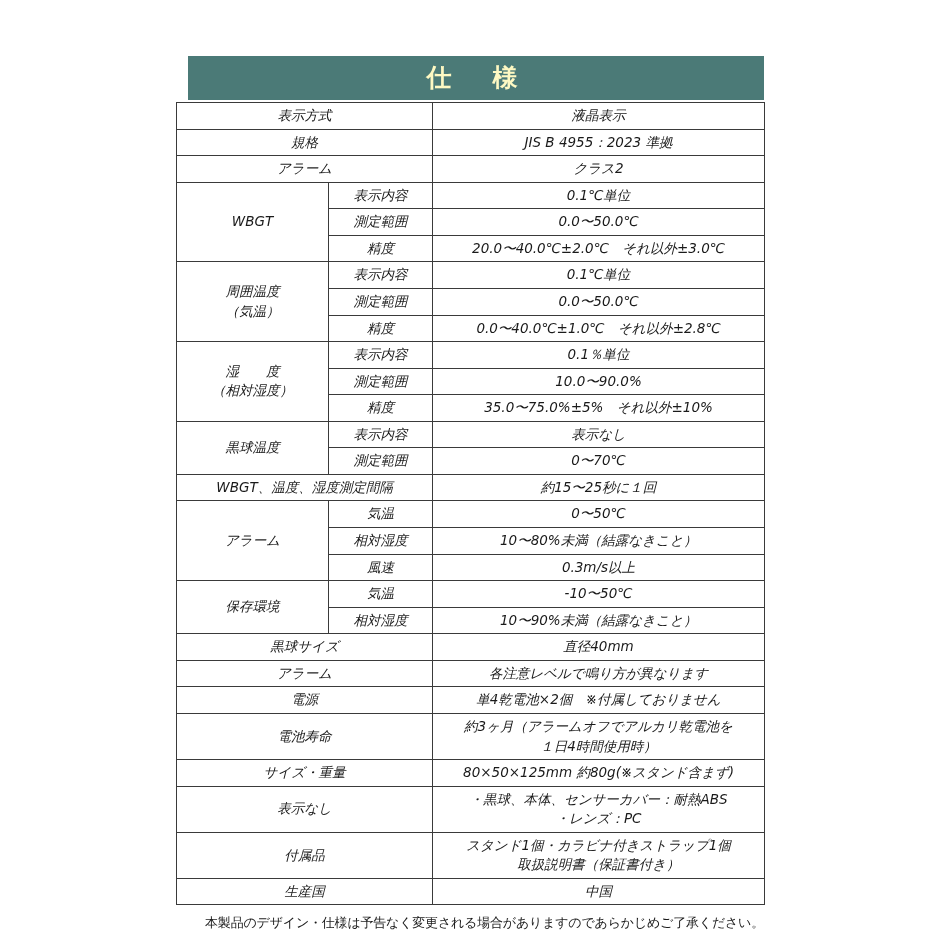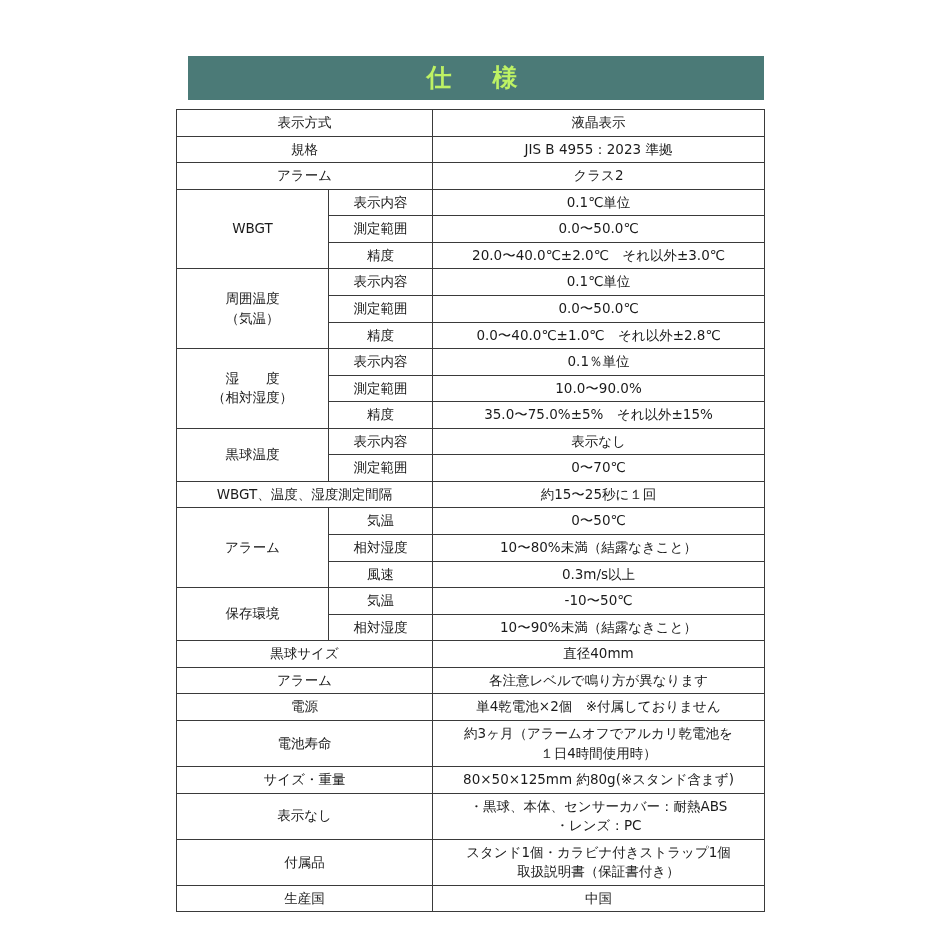--- a/index.html
+++ b/index.html
@@ -16,35 +16,36 @@
   }
   .sheet {
     position: relative;
     width: 940px;
     height: 940px;
     box-sizing: border-box;
     padding: 56px 176px 0 176px;
   }
   .title-bar {
     background: #4b7a77;
-    color: #bef264;
+    color: #fef9c3;
     height: 44px;
     line-height: 44px;
     text-align: center;
     font-size: 25px;
     letter-spacing: 8px;
     font-weight: bold;
     margin-left: 12px;
     width: 576px;
   }
   table.spec {
     border-collapse: collapse;
     width: 588px;
-    margin-top: 9px;
+    margin-top: 2px;
     table-layout: fixed;
+    font-style: italic;
   }
   table.spec td {
     border: 1px solid #3a3a3a;
     font-size: 13.5px;
     padding: 3px 6px;
     vertical-align: middle;
     line-height: 1.45;
     height: 24px;
     box-sizing: border-box;
   }
@@ -130,21 +131,21 @@
 （相対湿度）</td>
           <td class="sub">表示内容</td>
           <td class="val">0.1％単位</td>
         </tr>
         <tr>
           <td class="sub">測定範囲</td>
           <td class="val">10.0〜90.0%</td>
         </tr>
         <tr>
           <td class="sub">精度</td>
-          <td class="val">35.0〜75.0%±5%　それ以外±15%</td>
+          <td class="val">35.0〜75.0%±5%　それ以外±10%</td>
         </tr>
         <tr>
           <td class="lbl" rowspan="2">黒球温度</td>
           <td class="sub">表示内容</td>
           <td class="val">表示なし</td>
         </tr>
         <tr>
           <td class="sub">測定範囲</td>
           <td class="val">0〜70℃</td>
         </tr>
@@ -205,13 +206,14 @@
           <td class="val">スタンド1個・カラビナ付きストラップ1個
 取扱説明書（保証書付き）</td>
         </tr>
         <tr>
           <td class="lbl" colspan="2">生産国</td>
           <td class="val">中国</td>
         </tr>
       </tbody>
   </table>
 
+  <div class="note">本製品のデザイン・仕様は予告なく変更される場合がありますのであらかじめご了承ください。</div>
 </div>
 
 </body></html>

